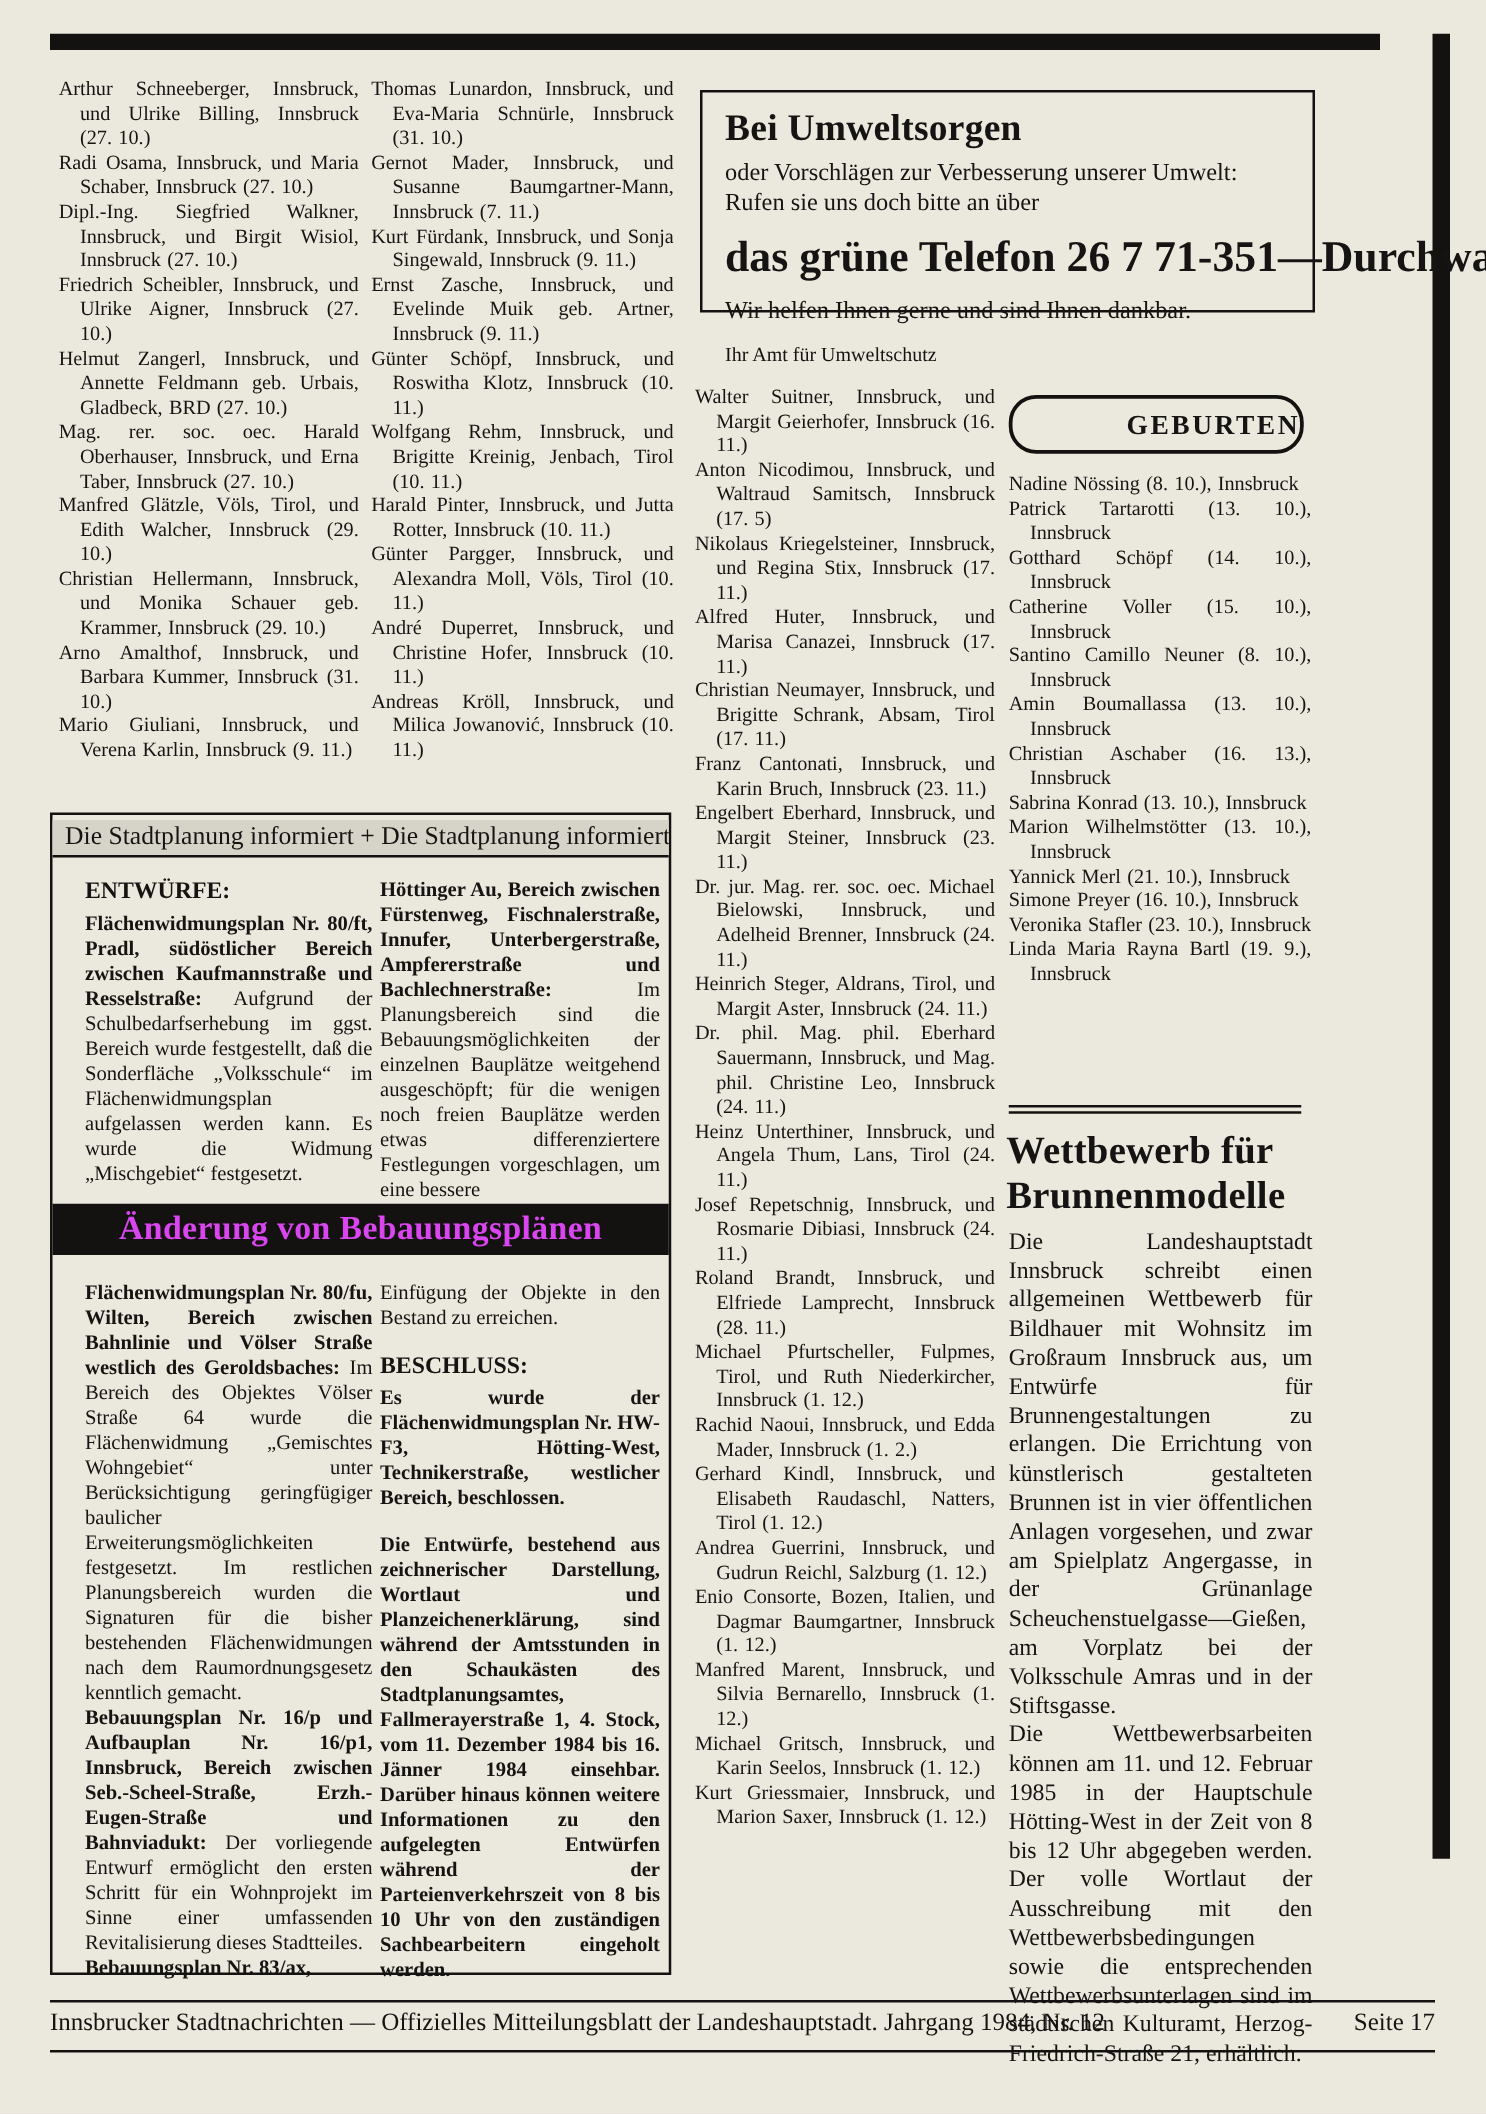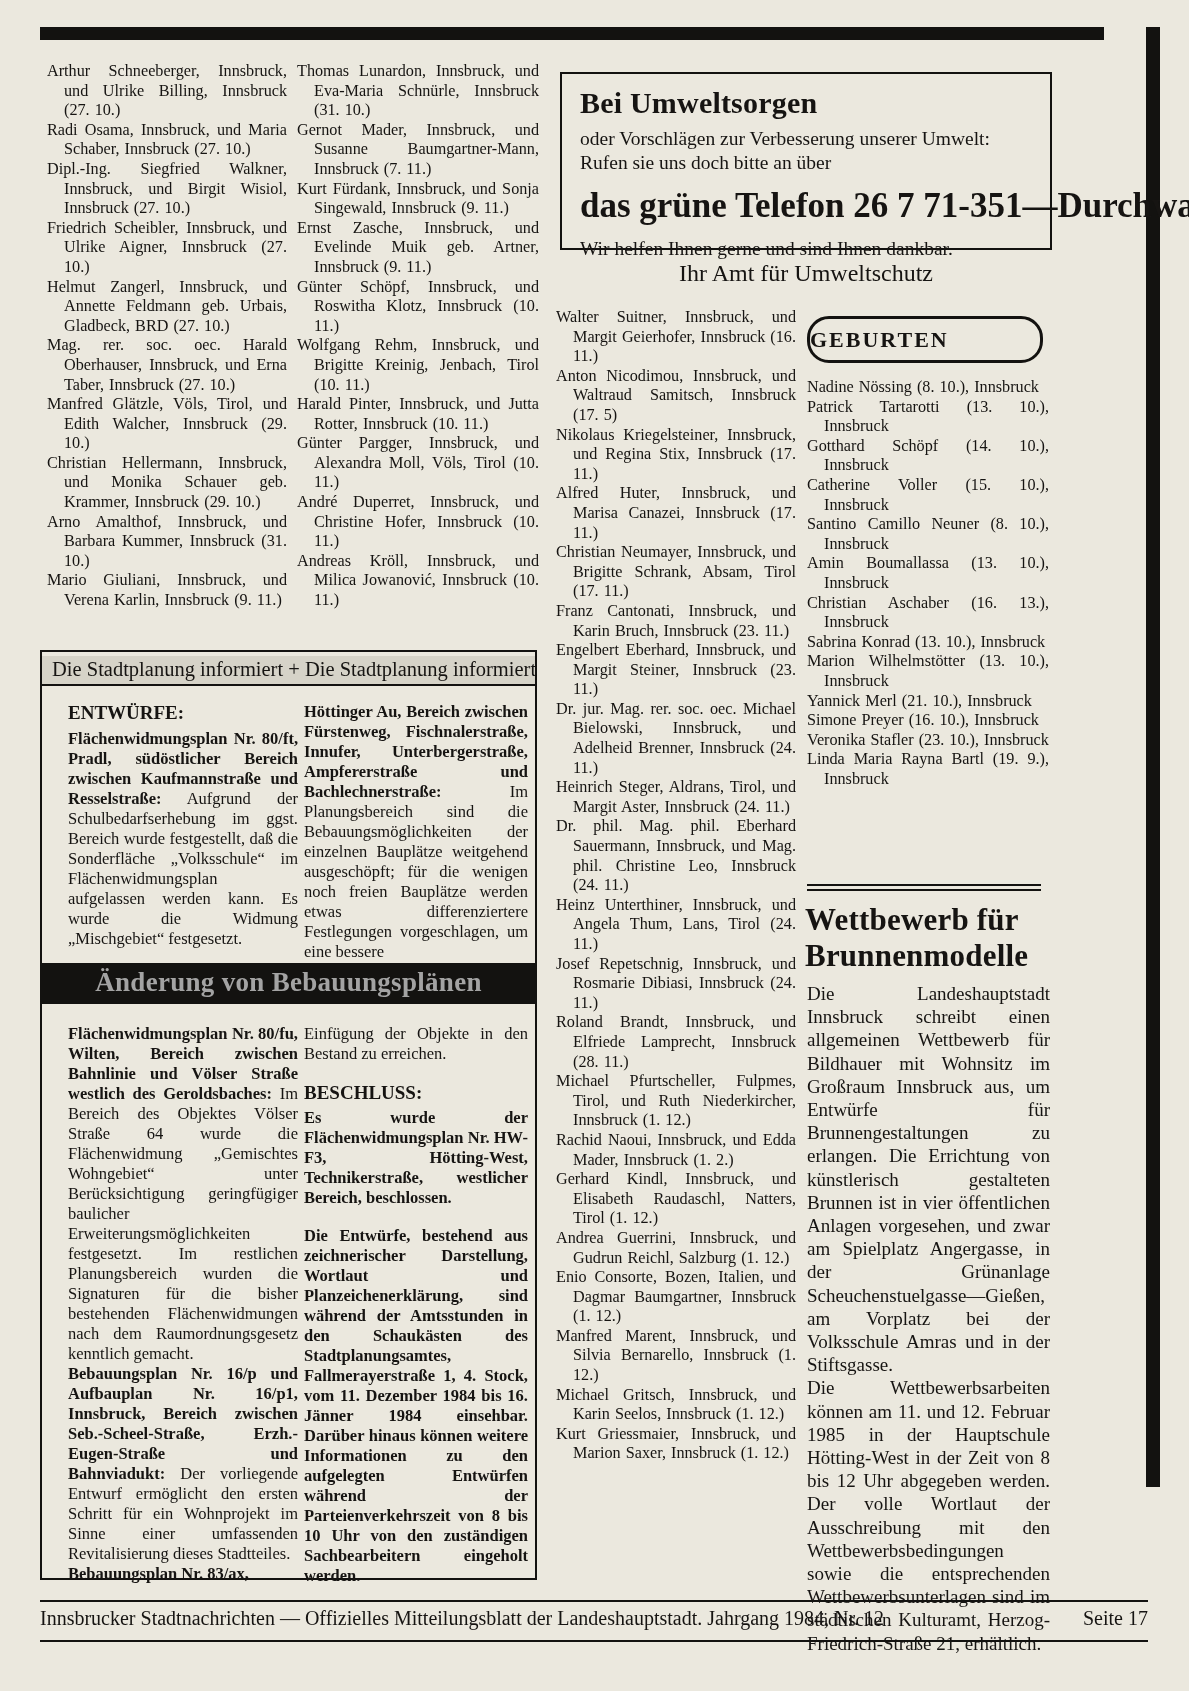--- a/index.html
+++ b/index.html
@@ -21,48 +21,48 @@
 
   
   .umwelt-box{
     left:560px; top:72px; width:492px; height:178px;
     border:2px solid #131210; padding:12px 18px 10px 18px;
   }
   .umwelt-title{ font-size:30px; font-weight:bold; letter-spacing:.2px; }
   .umwelt-sub{ font-size:19.5px; line-height:24px; margin-top:7px; }
   .umwelt-phone{ font-size:35px; font-weight:bold; margin-top:11px; white-space:nowrap; }
   .umwelt-help{ font-size:19.5px; margin-top:12px; }
-  .umwelt-sig{ font-size:24px; margin-top:0; text-align:center; }
+  .umwelt-sig{ font-size:16px; margin-top:16px; text-align:left; }
 
   
   .geb-box{
     left:807px; top:316px; width:236px; height:47px;
     border:3px solid #131210; border-radius:22px;
-    display:flex; align-items:center; justify-content:flex-start;
+    display:flex; align-items:center; justify-content:flex-end;
   }
   .geb-title{ font-size:22px; font-weight:bold; letter-spacing:2px; }
 
   
   .stadt-box{
     left:40px; top:650px; width:497px; height:930px;
     border:2px solid #131210; background:#ebe8de;
   }
   .stadt-header{
     position:absolute; left:0; right:0; top:4px; height:30px;
     background:#d6d3c8; border-bottom:2px solid #131210;
     font-size:20.5px; padding:2px 8px 0 10px; white-space:nowrap; overflow:hidden;
   }
   .stadt-colA{ position:absolute; left:26px;  top:50px; width:230px; }
   .stadt-colB{ position:absolute; left:262px; top:50px; width:224px; }
   .stadt-heading{ font-size:19px; font-weight:bold; margin-bottom:5px; }
   .stadt-p{ font-size:16.5px; line-height:20px; text-align:justify; }
   .stadt-p b{ font-weight:bold; }
   .stadt-banner{
     position:absolute; left:0; right:0; top:311px; height:41px;
-    background:#131210; color:#a3a3a3; text-align:center;
+    background:#131210; color:#d946ef; text-align:center;
     font-size:27px; font-weight:bold; padding-top:4px; letter-spacing:.3px;
   }
   .stadt-colA2{ position:absolute; left:26px;  top:372px; width:230px; }
   .stadt-colB2{ position:absolute; left:262px; top:372px; width:224px; }
   .gap-s{ height:18px; }
   .beschluss-h{ font-size:19px; font-weight:bold; margin-bottom:4px; }
 
   
   .dbl-rule{
     left:807px; top:884px; width:234px; height:7px;

